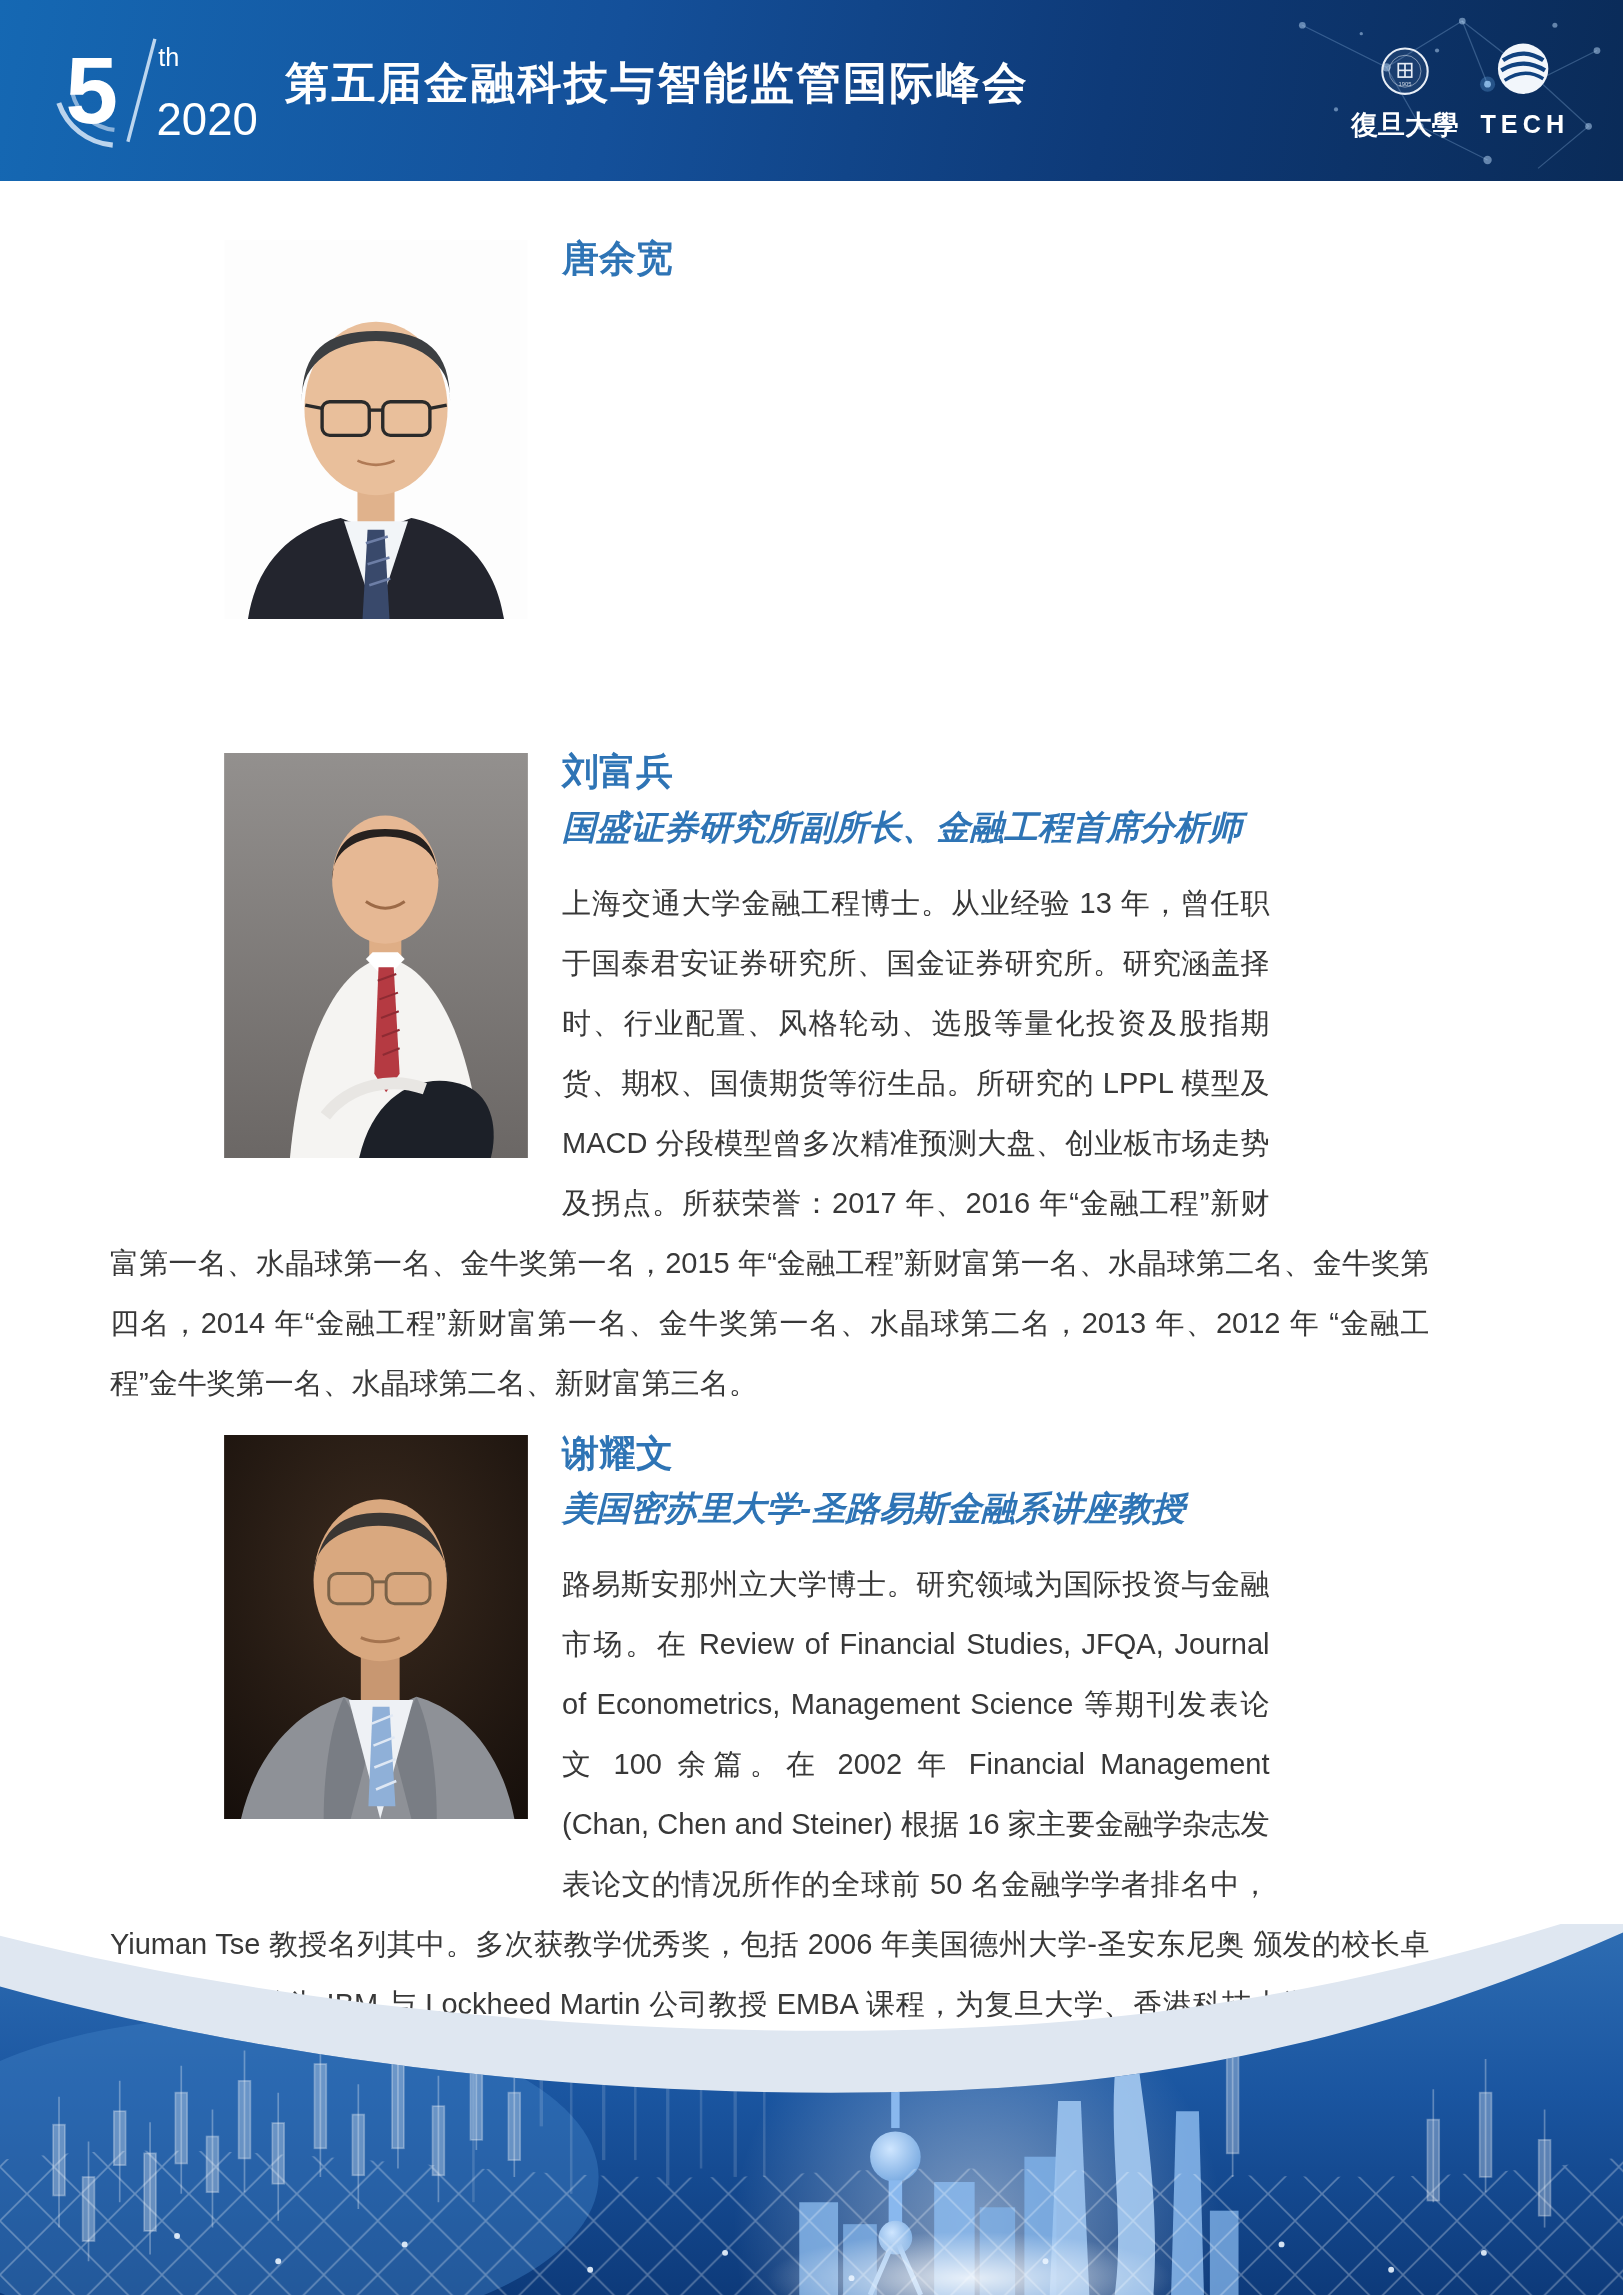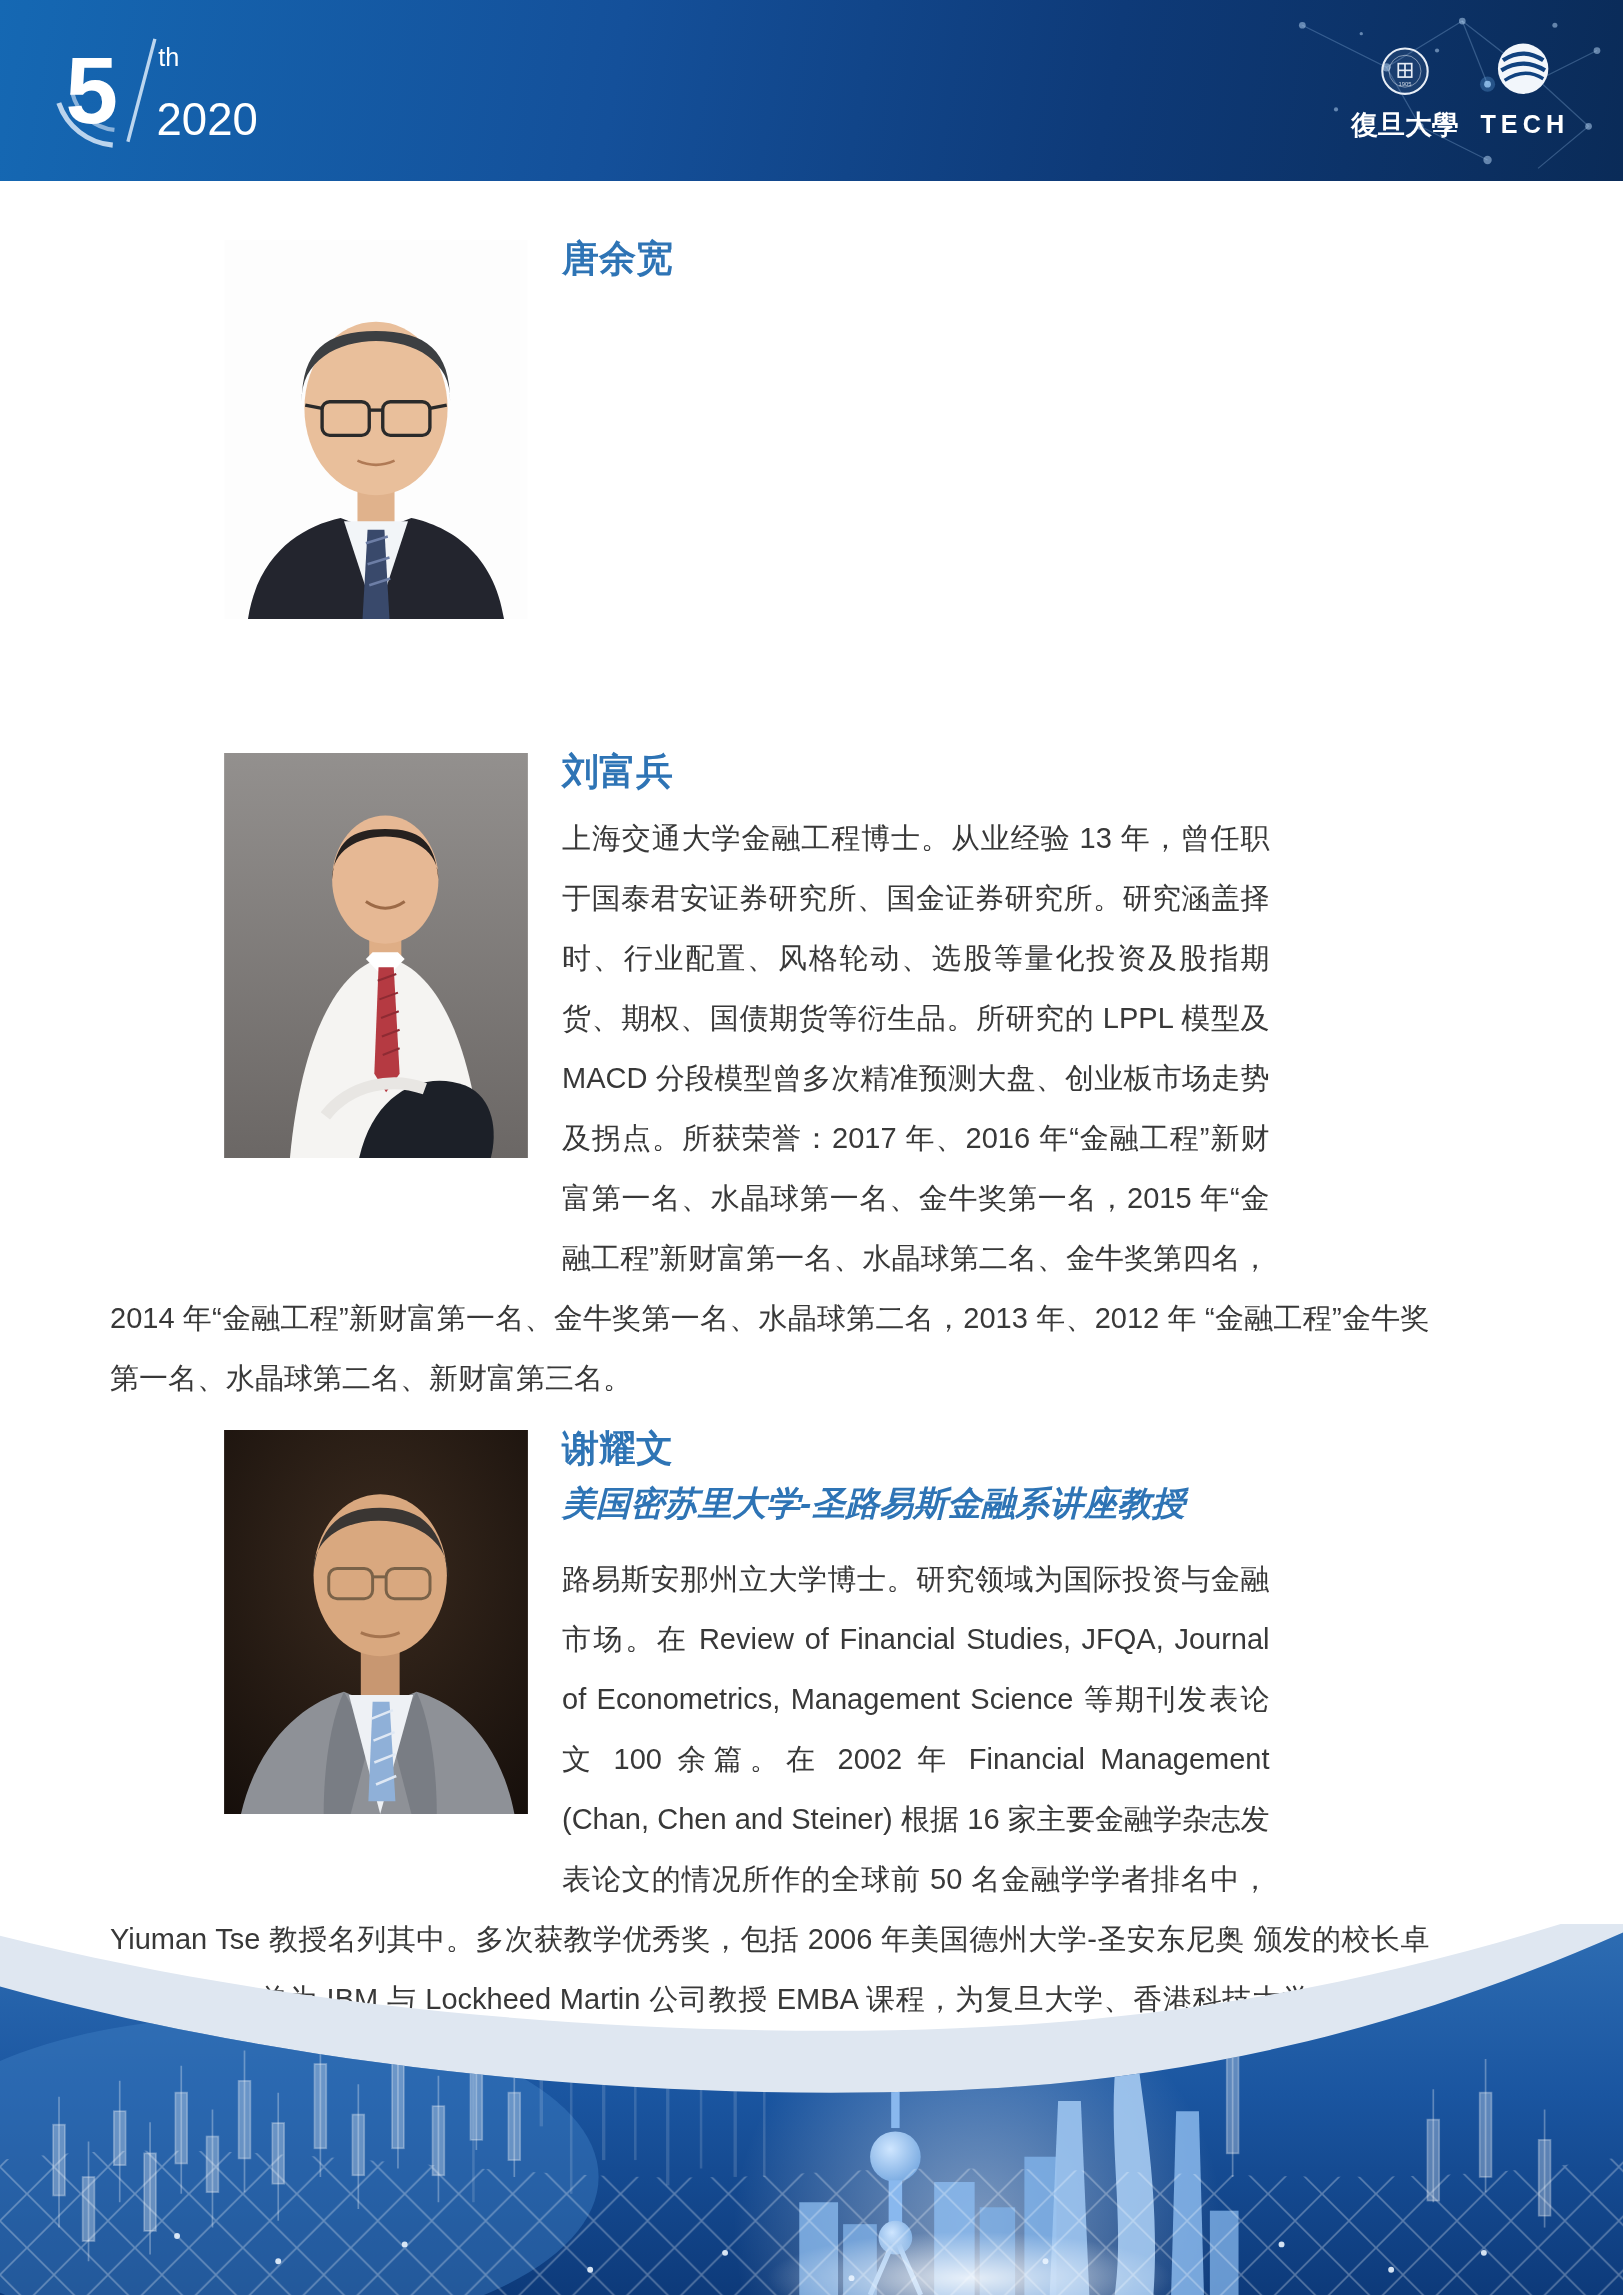--- a/index.html
+++ b/index.html
@@ -64,20 +64,21 @@
 
     <svg class="badge-svg" width="236" height="135" viewBox="0 0 280 160">
       <path d="M14,96 A74,74 0 0 0 78,146" stroke="#d8e8f8" stroke-width="6" fill="none" opacity="0.85"></path>
       <path d="M30,84 A58,58 0 0 0 80,128" stroke="#d8e8f8" stroke-width="5" fill="none" opacity="0.6"></path>
       <text x="22" y="120" font-size="112" font-weight="bold" fill="#ffffff">5</text>
       <line x1="128" y1="20" x2="96" y2="142" stroke="#bcd6ef" stroke-width="4"></line>
       <text x="132" y="52" font-size="30" fill="#ffffff">th</text>
       <text x="130" y="134" font-size="54" fill="#ffffff">2020</text>
     </svg>
 
+    <h1 class="main-title">第五届金融科技与智能监管国际峰会</h1>
 
     <svg class="fudan-svg" width="118" height="126" viewBox="0 0 140 150">
       <circle cx="70" cy="55" r="27" stroke="#e8eef6" stroke-width="2.5" fill="rgba(255,255,255,0.06)"></circle>
       <circle cx="70" cy="55" r="19" stroke="rgba(232,238,246,0.6)" stroke-width="1" fill="none"></circle>
       <g stroke="#e8eef6" stroke-width="2" fill="none">
         <rect x="62" y="46" width="16" height="16"></rect>
         <line x1="62" y1="54" x2="78" y2="54"></line>
         <line x1="70" y1="46" x2="70" y2="62"></line>
       </g>
       <text x="70" y="73" font-size="7" fill="#e8eef6" text-anchor="middle" opacity="0.85">1905</text>
@@ -147,20 +148,21 @@
             <line x1="188" y1="358" x2="208" y2="350"></line>
         </g>
         <ellipse cx="191" cy="150" rx="63" ry="76" fill="#e6b894"></ellipse>
         <path d="M128,150 C126,82 256,82 254,150 C250,104 232,90 191,90 C150,90 132,104 128,150 Z" fill="#26211f"></path>
         <path d="M168,176 Q191,192 214,176" stroke="#9c6a47" stroke-width="3.5" fill="none"></path>
         <path d="M160,480 C178,400 238,376 286,394 C320,408 324,450 316,480 Z" fill="#1c2028"></path>
         <path d="M120,430 C150,392 200,384 238,398" stroke="#e8e6e3" stroke-width="14" fill="none"></path>
       </svg>
     </div>
     <h2 class="sp-name">刘富兵</h2>
+    <h3 class="sp-title">国盛证券研究所副所长、金融工程首席分析师</h3>
     <p class="sp-bio">上海交通大学金融工程博士。从业经验 13 年，曾任职于国泰君安证券研究所、国金证券研究所。研究涵盖择时、行业配置、风格轮动、选股等量化投资及股指期货、期权、国债期货等衍生品。所研究的 LPPL 模型及 MACD 分段模型曾多次精准预测大盘、创业板市场走势及拐点。所获荣誉：2017 年、2016 年“金融工程”新财富第一名、水晶球第一名、金牛奖第一名，2015 年“金融工程”新财富第一名、水晶球第二名、金牛奖第四名，2014 年“金融工程”新财富第一名、金牛奖第一名、水晶球第二名，2013 年、2012 年 “金融工程”金牛奖第一名、水晶球第二名、新财富第三名。</p>
   </section>
 
   <section class="speaker" id="s3">
     <div class="wrap-spacer"></div>
     <div class="photo">
       <svg width="304" height="384" viewBox="0 0 360 455">
         <defs>
           <radialGradient id="gbg3" cx="0.5" cy="0.35" r="0.9">
             <stop offset="0" stop-color="#3a2a1e"></stop>

